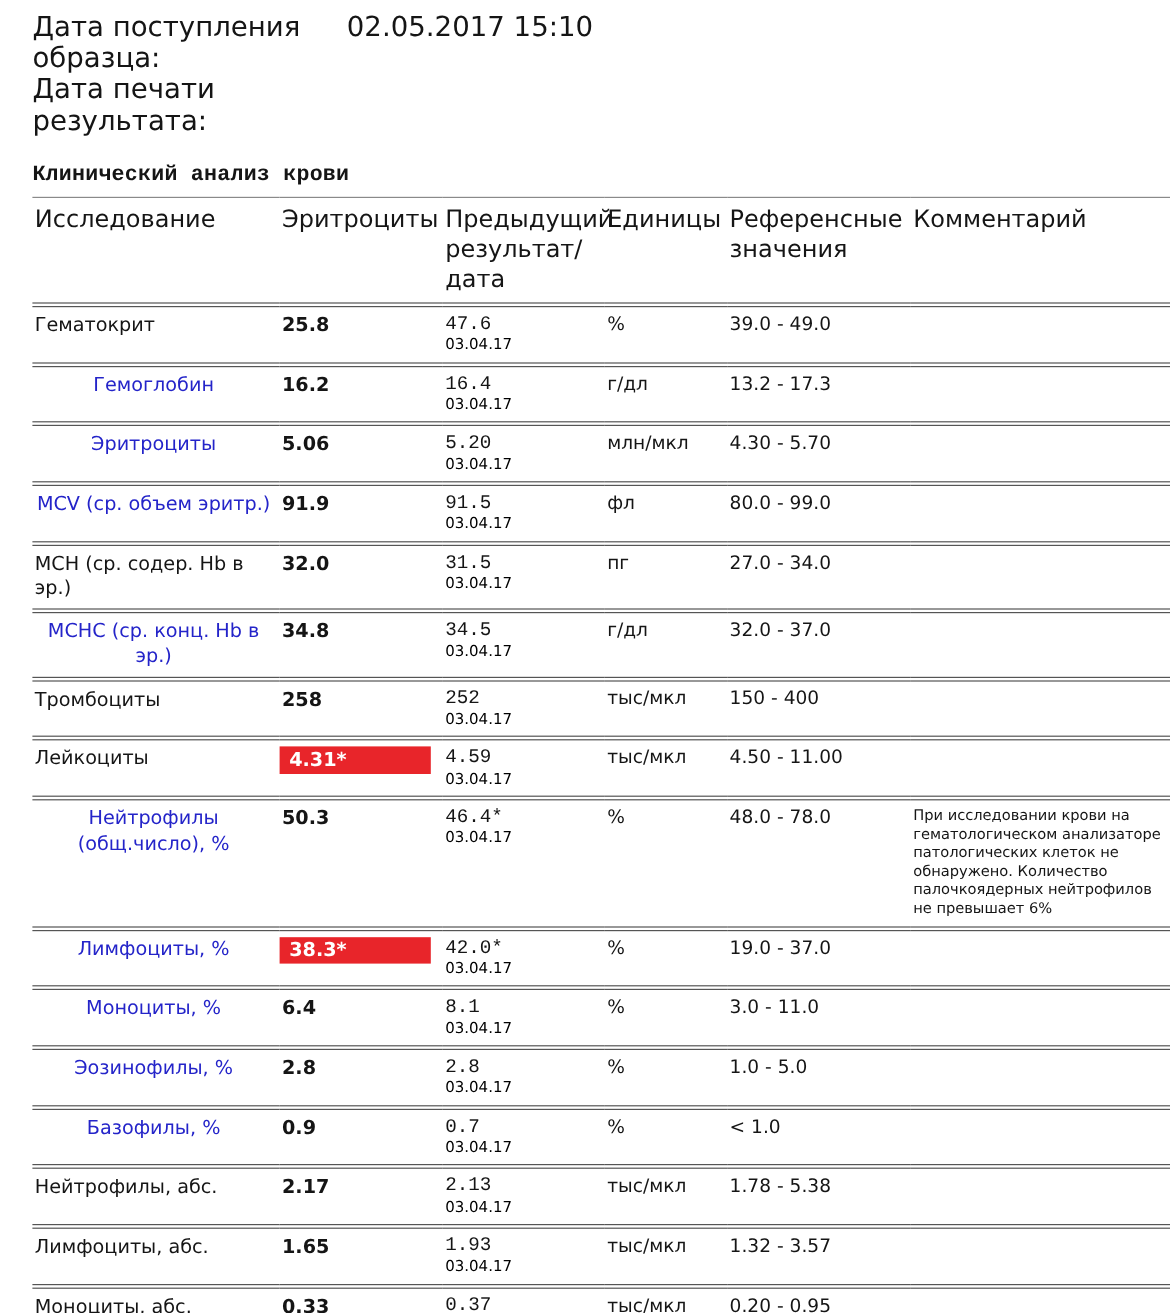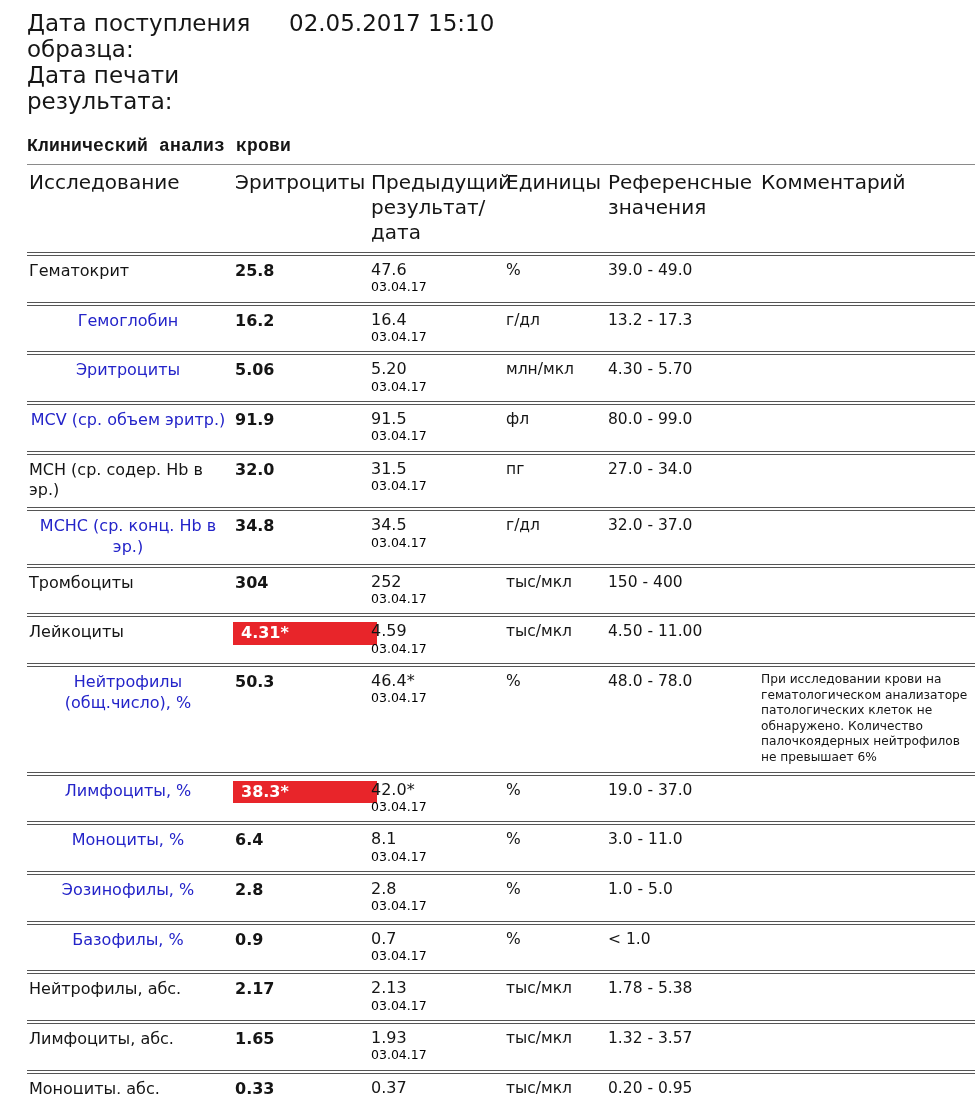--- a/index.html
+++ b/index.html
@@ -63,28 +63,28 @@
   tbody td{
     vertical-align:top;
     padding:5px 6px 6px 2px;
     line-height:1.2;
   }
   td.c-name{line-height:1.3;}
   td.c-name.link{color:var(--link-blue);cursor:pointer;text-align:center;}
   td.c-result{font-weight:bold;}
   .hl{
     display:inline-block;
-    width:144px;
+    width:126px;
     background:var(--highlight-red);
     color:#fff;
     font-weight:bold;
     padding:1px 0 2px 8px;
     margin-left:-2px;
   }
-  td.c-prev .prev-val{line-height:1.15;}
+  td.c-prev .prev-val{line-height:1.15;font-family:Liberation Mono, monospace;}
   td.c-prev .prev-date{font-size:12.5px;line-height:1.3;color:#000000;}
   td.c-units,td.c-ref{font-size:15.5px;}
   td.c-comment{font-size:12.2px;line-height:1.28;padding-right:2px;}
 </style>
 </head>
 <body>
 
 <div class="page">
 
   <div class="meta">
@@ -180,21 +180,21 @@
           <td class="c-prev">
             <div class="prev-val">34.5</div>
             <div class="prev-date">03.04.17</div>
           </td>
           <td class="c-units">г/дл</td>
           <td class="c-ref">32.0 - 37.0</td>
           <td class="c-comment"></td>
         </tr>
         <tr>
           <td class="c-name">Тромбоциты</td>
-          <td class="c-result">304</td>
+          <td class="c-result">258</td>
           <td class="c-prev">
             <div class="prev-val">252</div>
             <div class="prev-date">03.04.17</div>
           </td>
           <td class="c-units">тыс/мкл</td>
           <td class="c-ref">150 - 400</td>
           <td class="c-comment"></td>
         </tr>
         <tr>
           <td class="c-name">Лейкоциты</td>

